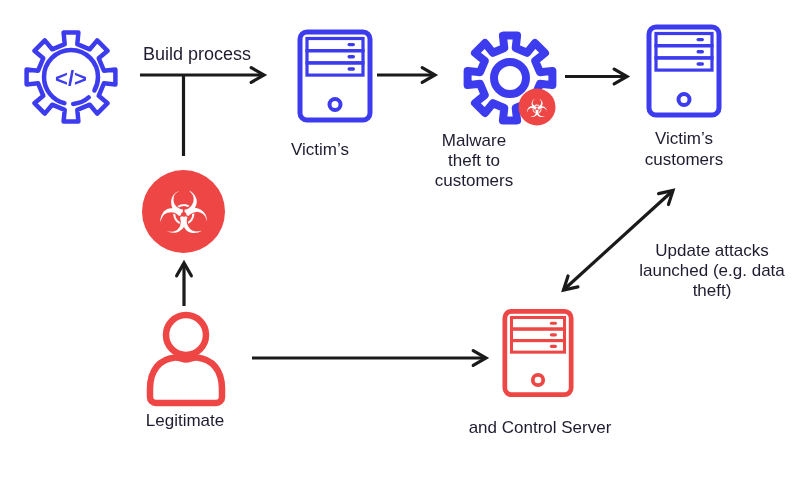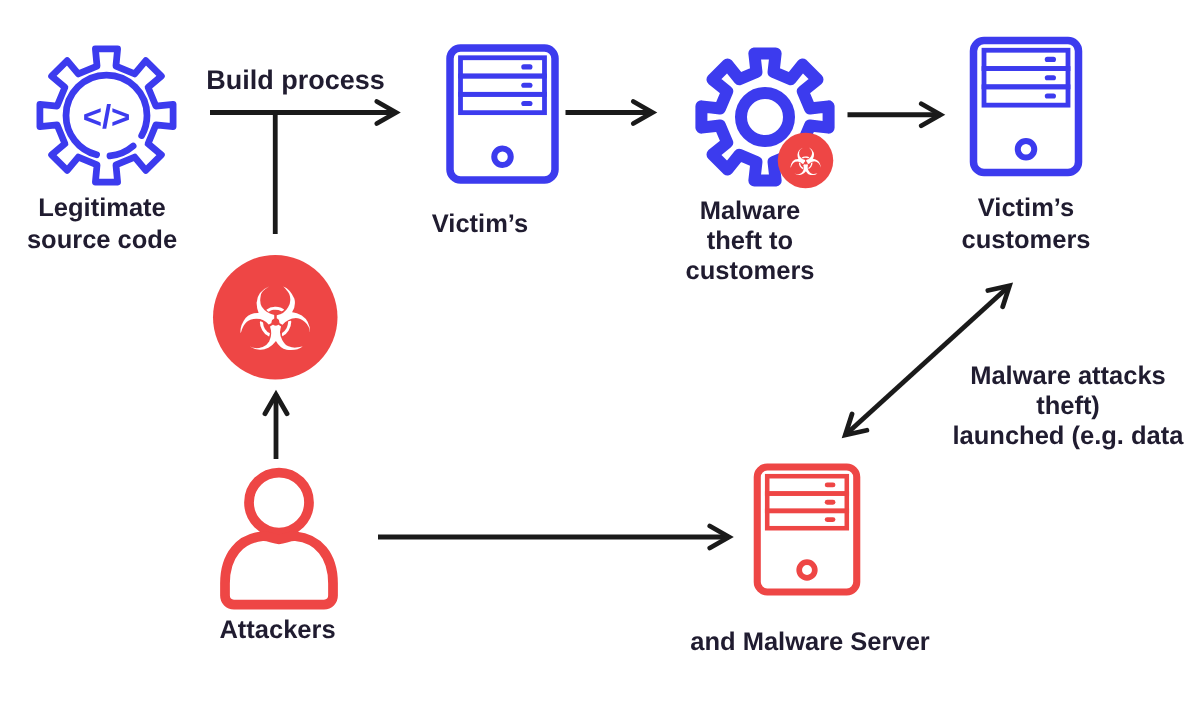--- a/index.html
+++ b/index.html
@@ -1,20 +1,20 @@
 <!DOCTYPE html>
 <html style="--blue: #3c3bee; --red: #ee4645; --ink: #201c30; --arrow: #1a1a1a;"><head>
 <meta charset="utf-8">
 <style>
   html,body{margin:0;padding:0;background:#fff;}
   .canvas{position:relative;width:800px;height:480px;background:#fff;overflow:hidden;
           font-family:"Liberation Sans",sans-serif;}
   .abs{position:absolute;}
   .lbl{position:absolute;transform:translate(-50%,-50%);text-align:center;
-       color:var(--ink);font-size:17px;line-height:21px;font-weight:700;}
+       color:var(--ink);font-size:17px;line-height:21px;font-weight:400;}
   .lbl div{white-space:nowrap;}
   .lbl.flow{font-size:18px;}
   .lbl.tight{line-height:20px;}
   .stroke-blue{stroke:var(--blue);}
   .stroke-red{stroke:var(--red);}
   .stroke-arrow{stroke:var(--arrow);}
   .fill-blue{fill:var(--blue);}
   .fill-red{fill:var(--red);}
   .fill-white{fill:#fff;}
   svg{display:block;}
@@ -85,46 +85,42 @@
     <path d="M7 91 V83 C7 64 17 53 32 51.5 C36 51 39 53.5 43 53.5 C47 53.5 50 51 54 51.5
              C69 53 79 64 79 83 V91 C79 94.5 76.5 97 73 97 H13 C9.5 97 7 94.5 7 91 Z" class="stroke-red" fill="none" stroke-width="6.5" stroke-linejoin="round"></path>
   </svg>
 
   <svg class="abs" style="left:502px;top:308px;color:var(--red)" width="72" height="90" viewBox="0 0 76 94">
     <use href="#server-sym"></use>
   </svg>
 
   <div class="lbl flow" style="left:197px;top:54px">Build process</div>
 
-  <div class="lbl" style="left:68px;top:149px">
-    <div>Legitimate</div>
-    <div>source code</div>
-  </div>
 
   <div class="lbl" style="left:320px;top:149px">
     <div>Victim’s</div>
   </div>
 
-  <div class="lbl tight" style="left:500px;top:161px">
+  <div class="lbl tight" style="left:474px;top:161px">
     <div>Malware</div>
     <div>theft to</div>
     <div>customers</div>
   </div>
 
   <div class="lbl" style="left:684px;top:149px">
     <div>Victim’s</div>
     <div>customers</div>
   </div>
 
 
-  <div class="lbl" style="left:185px;top:420px">Attackers</div>
+  <div class="lbl" style="left:185px;top:420px">Legitimate</div>
 
   <div class="lbl tight" style="left:540px;top:428px">
-    <div>and Malware Server</div>
+    <div>and Control Server</div>
   </div>
 
   <div class="lbl tight" style="left:712px;top:271px">
-    <div>Malware attacks</div>
+    <div>Update attacks</div>
+    <div>launched (e.g. data</div>
     <div>theft)</div>
-    <div>launched (e.g. data</div>
   </div>
 
 </div>
 
 </body></html>

